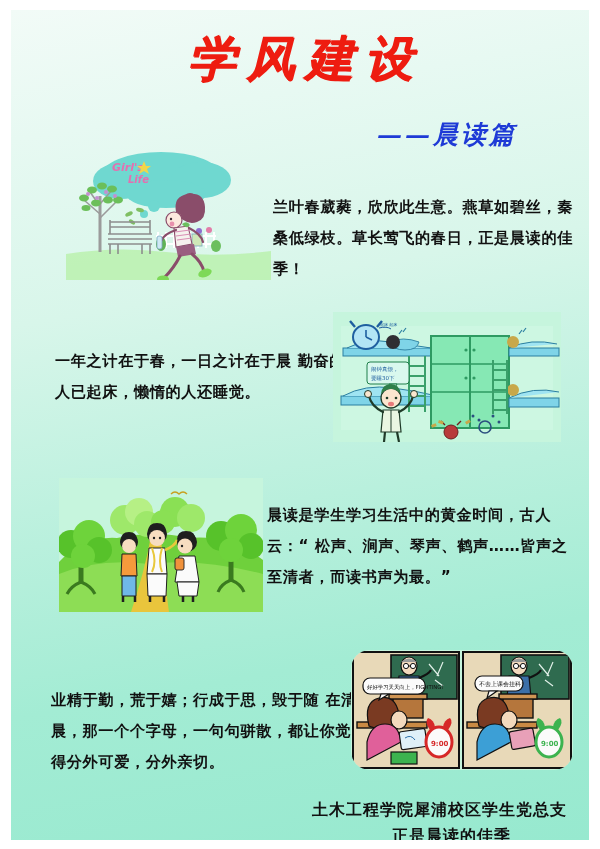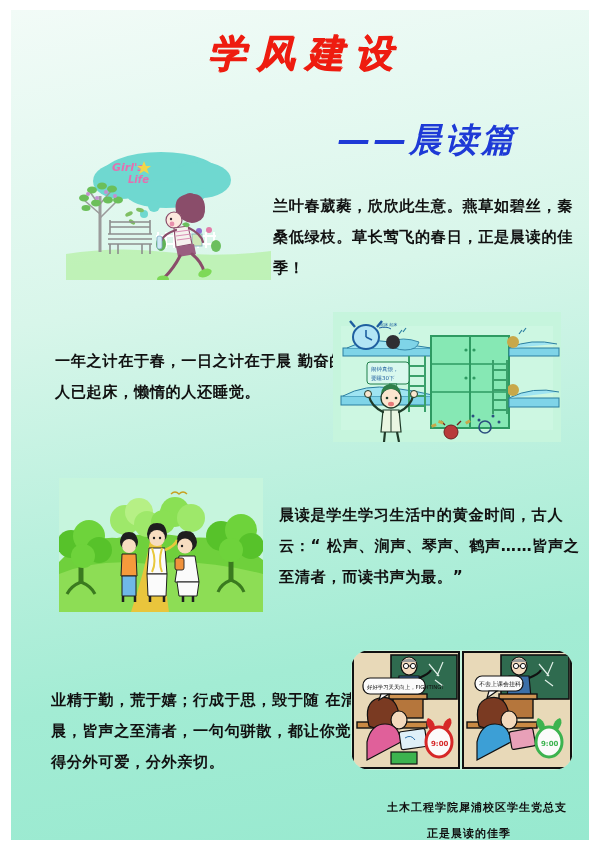--- a/index.html
+++ b/index.html
@@ -20,57 +20,57 @@
     position:relative;
     width:100%;height:100%;
     background:linear-gradient(170deg,#f2fbf7 0%,#e7f9f2 14%,#d8f6ea 34%,#b9f0dd 58%,#a3ecd4 76%,#97e9cf 100%);
     overflow:hidden;
   }
   
   .title{
     position:absolute;left:0;right:0;top:22px;
     text-align:center;
     color:#ee1c10;
-    font-size:38px;
+    font-size:48px;
     font-weight:bold;
     font-style:italic;
     letter-spacing:11px;
     text-indent:11px;
     font-family:"DejaVu Serif","Liberation Serif",serif;
     text-shadow:1px 1px 0 #ee1c10;
     line-height:1.1;
   }
   .subtitle{
     position:absolute;right:72px;top:108px;
     color:#1e3ad6;
-    font-size:33px;
+    font-size:25px;
     font-weight:bold;
     font-style:italic;
     letter-spacing:3px;
     font-family:"DejaVu Serif","Liberation Serif",serif;
   }
   
   .para{
     position:absolute;
     color:#111111;
     font-weight:bold;
     font-size:15.2px;
     line-height:31px;
     letter-spacing:0.6px;
     font-family:"DejaVu Sans","Liberation Sans",sans-serif;
   }
-  .p1{left:262px;top:182px;width:300px;font-family:Liberation Mono, monospace;}
+  .p1{left:262px;top:182px;width:300px;}
   .p2{left:44px;top:336px;width:300px;}
-  .p3{left:268px;top:490px;width:306px;}
+  .p3{left:256px;top:490px;width:306px;}
   .p4{left:40px;top:675px;width:310px;}
 
   .sign{
     position:absolute;right:22px;
     color:#111111;font-weight:bold;
-    font-size:11px;letter-spacing:1px;
+    font-size:16px;letter-spacing:1px;
     font-family:"DejaVu Sans","Liberation Sans",sans-serif;
   }
   .sign1{top:790px;}
   .sign2{top:816px;right:78px;}
 
   
   .ill{position:absolute;overflow:hidden;}
   .ill1{left:55px;top:138px;width:205px;height:132px;}
   .ill2{left:322px;top:302px;width:228px;height:130px;}
   .ill3{left:48px;top:468px;width:204px;height:134px;}
@@ -363,21 +363,21 @@
           <path d="M120 78 L136 78 L140 104 L116 104 Z" fill="#fbfbfb" stroke="#1f1f1f" stroke-width="1"></path>
           <path d="M118 104 L140 104 L138 118 L120 118 Z" fill="#fbfbfb" stroke="#1f1f1f" stroke-width="1"></path>
           <path d="M124 118 L124 124 M134 118 L134 124" stroke="#1f1f1f" stroke-width="2.5"></path>
           <rect x="116" y="80" width="9" height="12" rx="2" fill="#f0923c" stroke="#1f1f1f" stroke-width="0.9"></rect>
         </g>
       </svg>
     </div>
 
     <div class="para p3">晨读是学生学习生活中的黄金时间，古人云：“ 松声、涧声、琴声、鹤声……皆声之至清者，而读书声为最。”</div>
 
-    <div class="para p4">业精于勤，荒于嬉；行成于思，毁于随 在清晨，皆声之至清者，一句句骈散，都让你觉得分外可爱，分外亲切。</div>
+    <div class="para p4">业精于勤，荒于嬉；行成于思，毁于随 在清晨，那一个个字母，一句句骈散，都让你觉得分外可爱，分外亲切。</div>
 
     <div class="ill ill4">
       <svg viewBox="0 0 222 120" xmlns="http://www.w3.org/2000/svg">
         <rect x="0" y="0" width="222" height="120" fill="#c6f5dd"></rect>
 
         <g>
           <rect x="2" y="2" width="106" height="116" fill="#e8d9b8" stroke="#111111" stroke-width="2"></rect>
 
           <rect x="40" y="5" width="66" height="44" fill="#2f6b4f" stroke="#111111" stroke-width="1.6"></rect>
           <path d="M78 14 l10 12 M92 12 l-6 14 M84 30 l8 6" stroke="#dfeee6" stroke-width="1.2" fill="none"></path>

